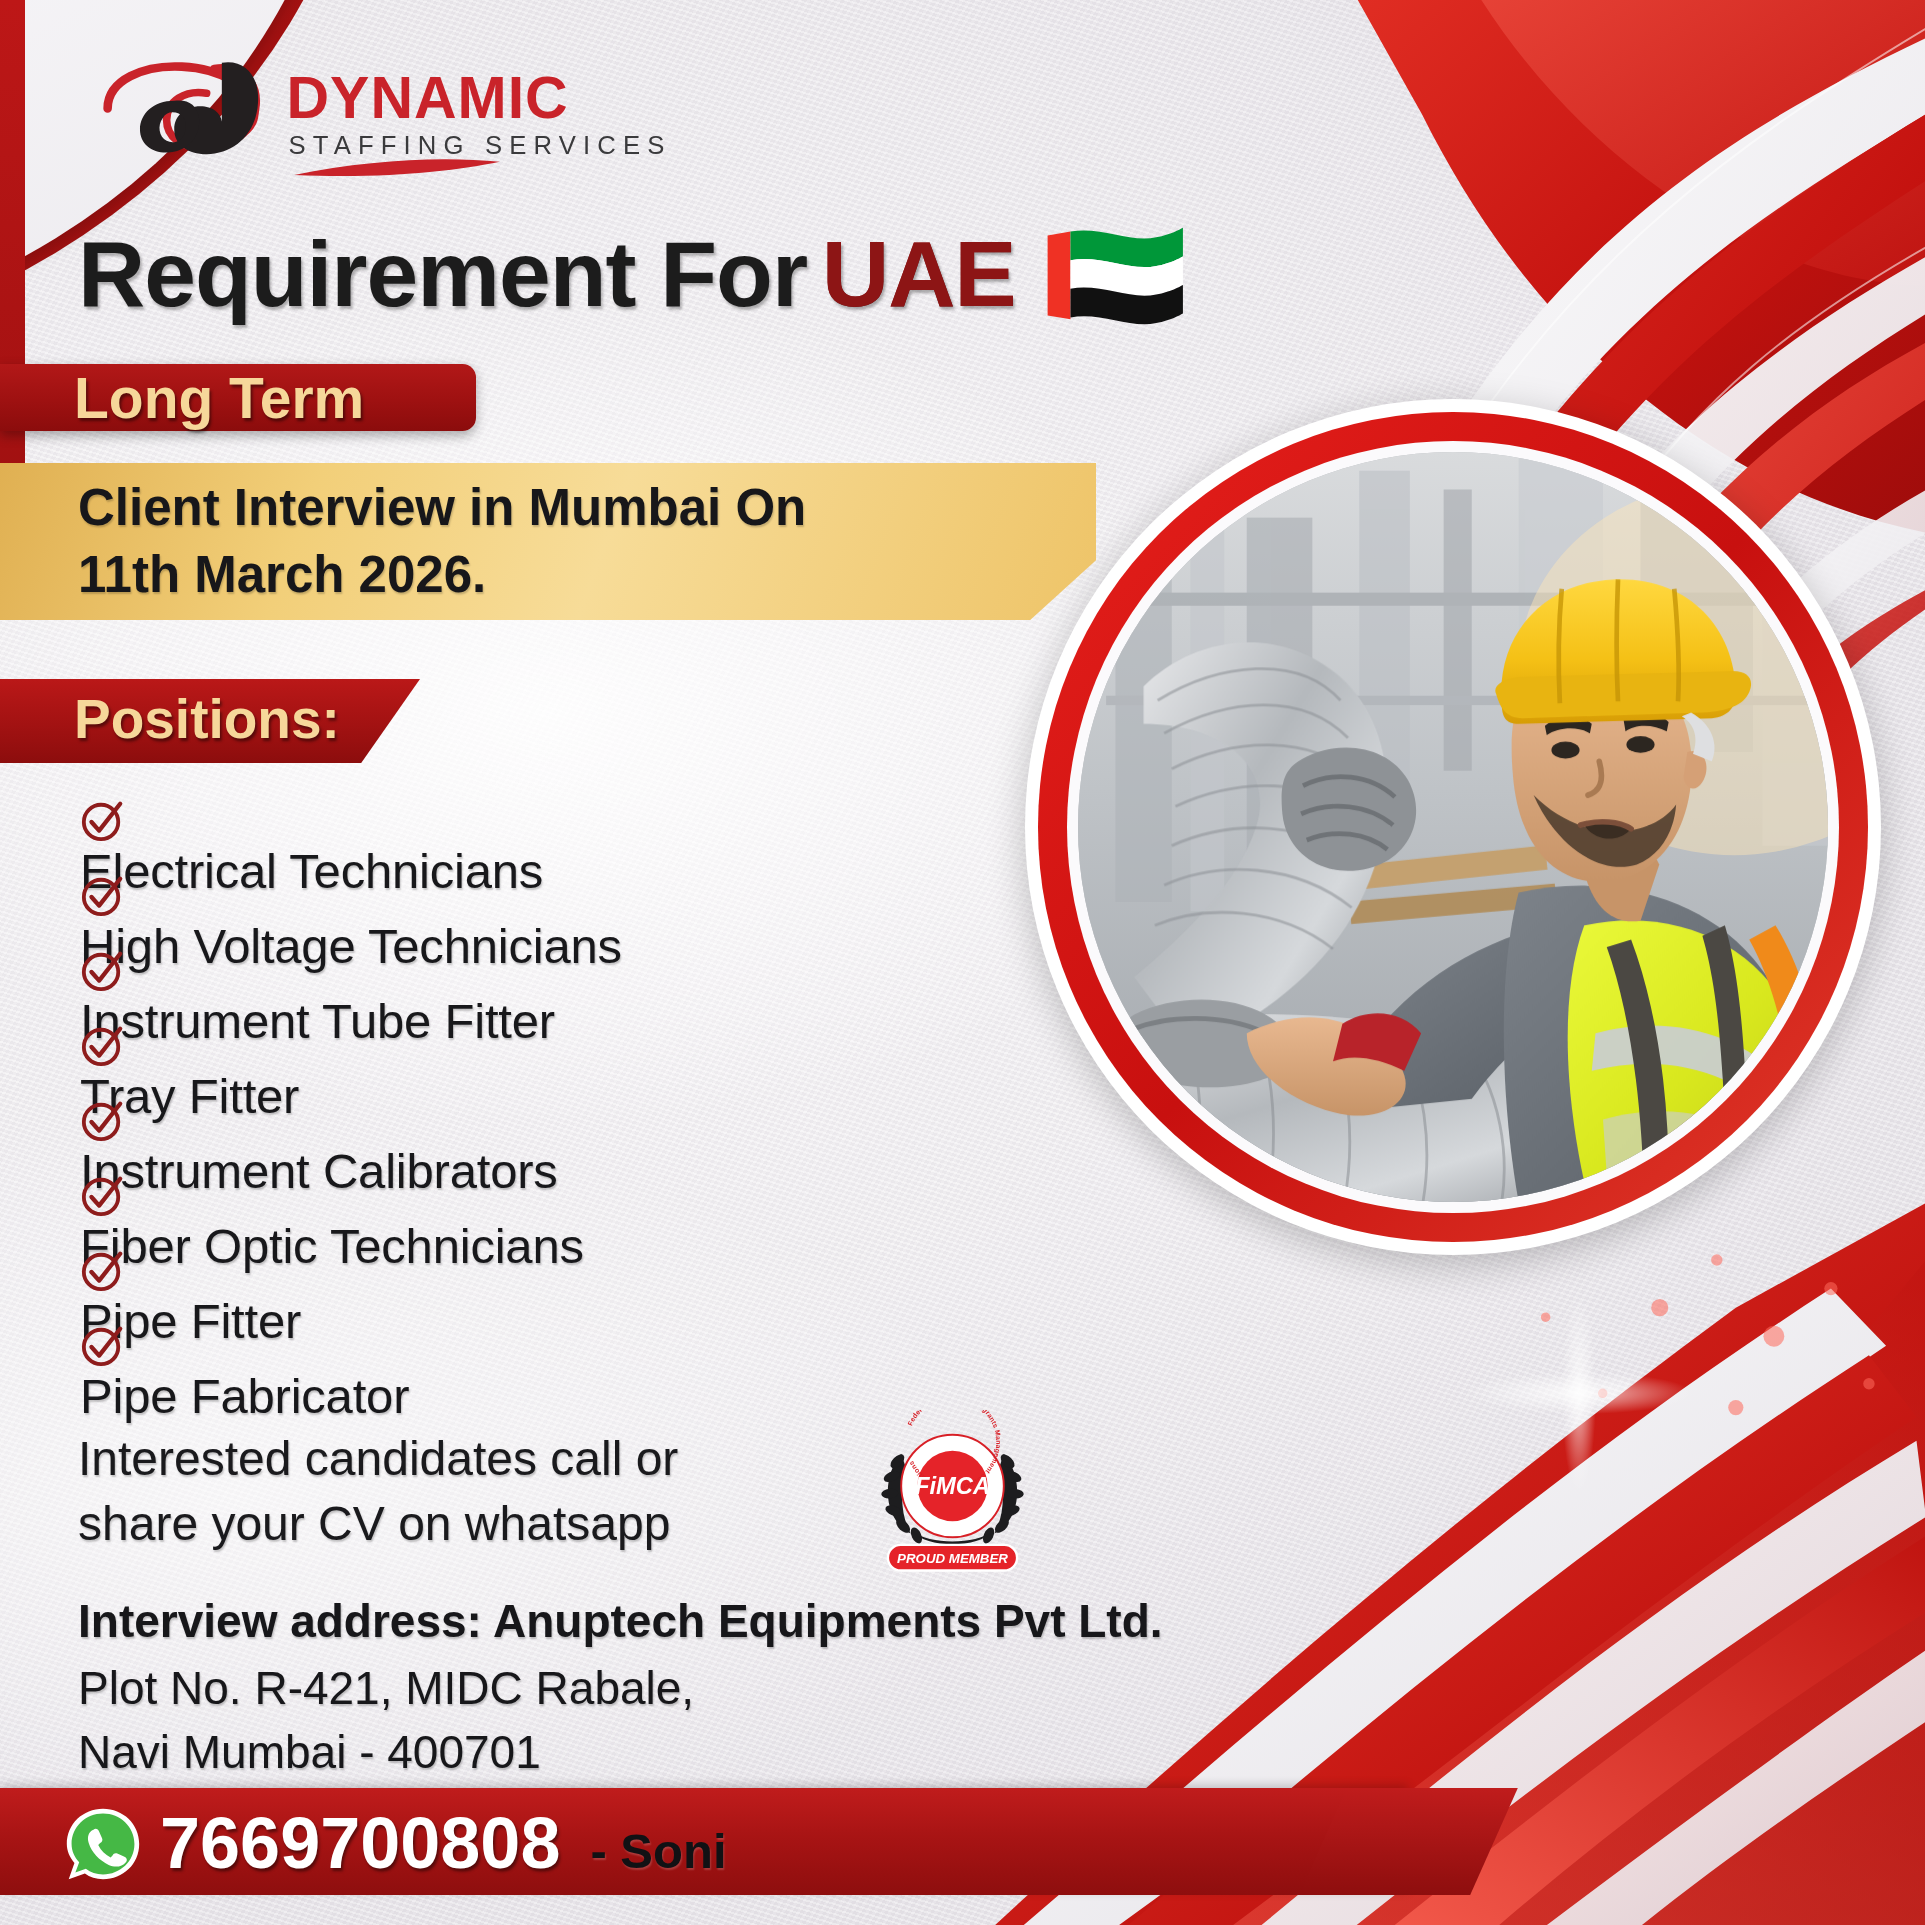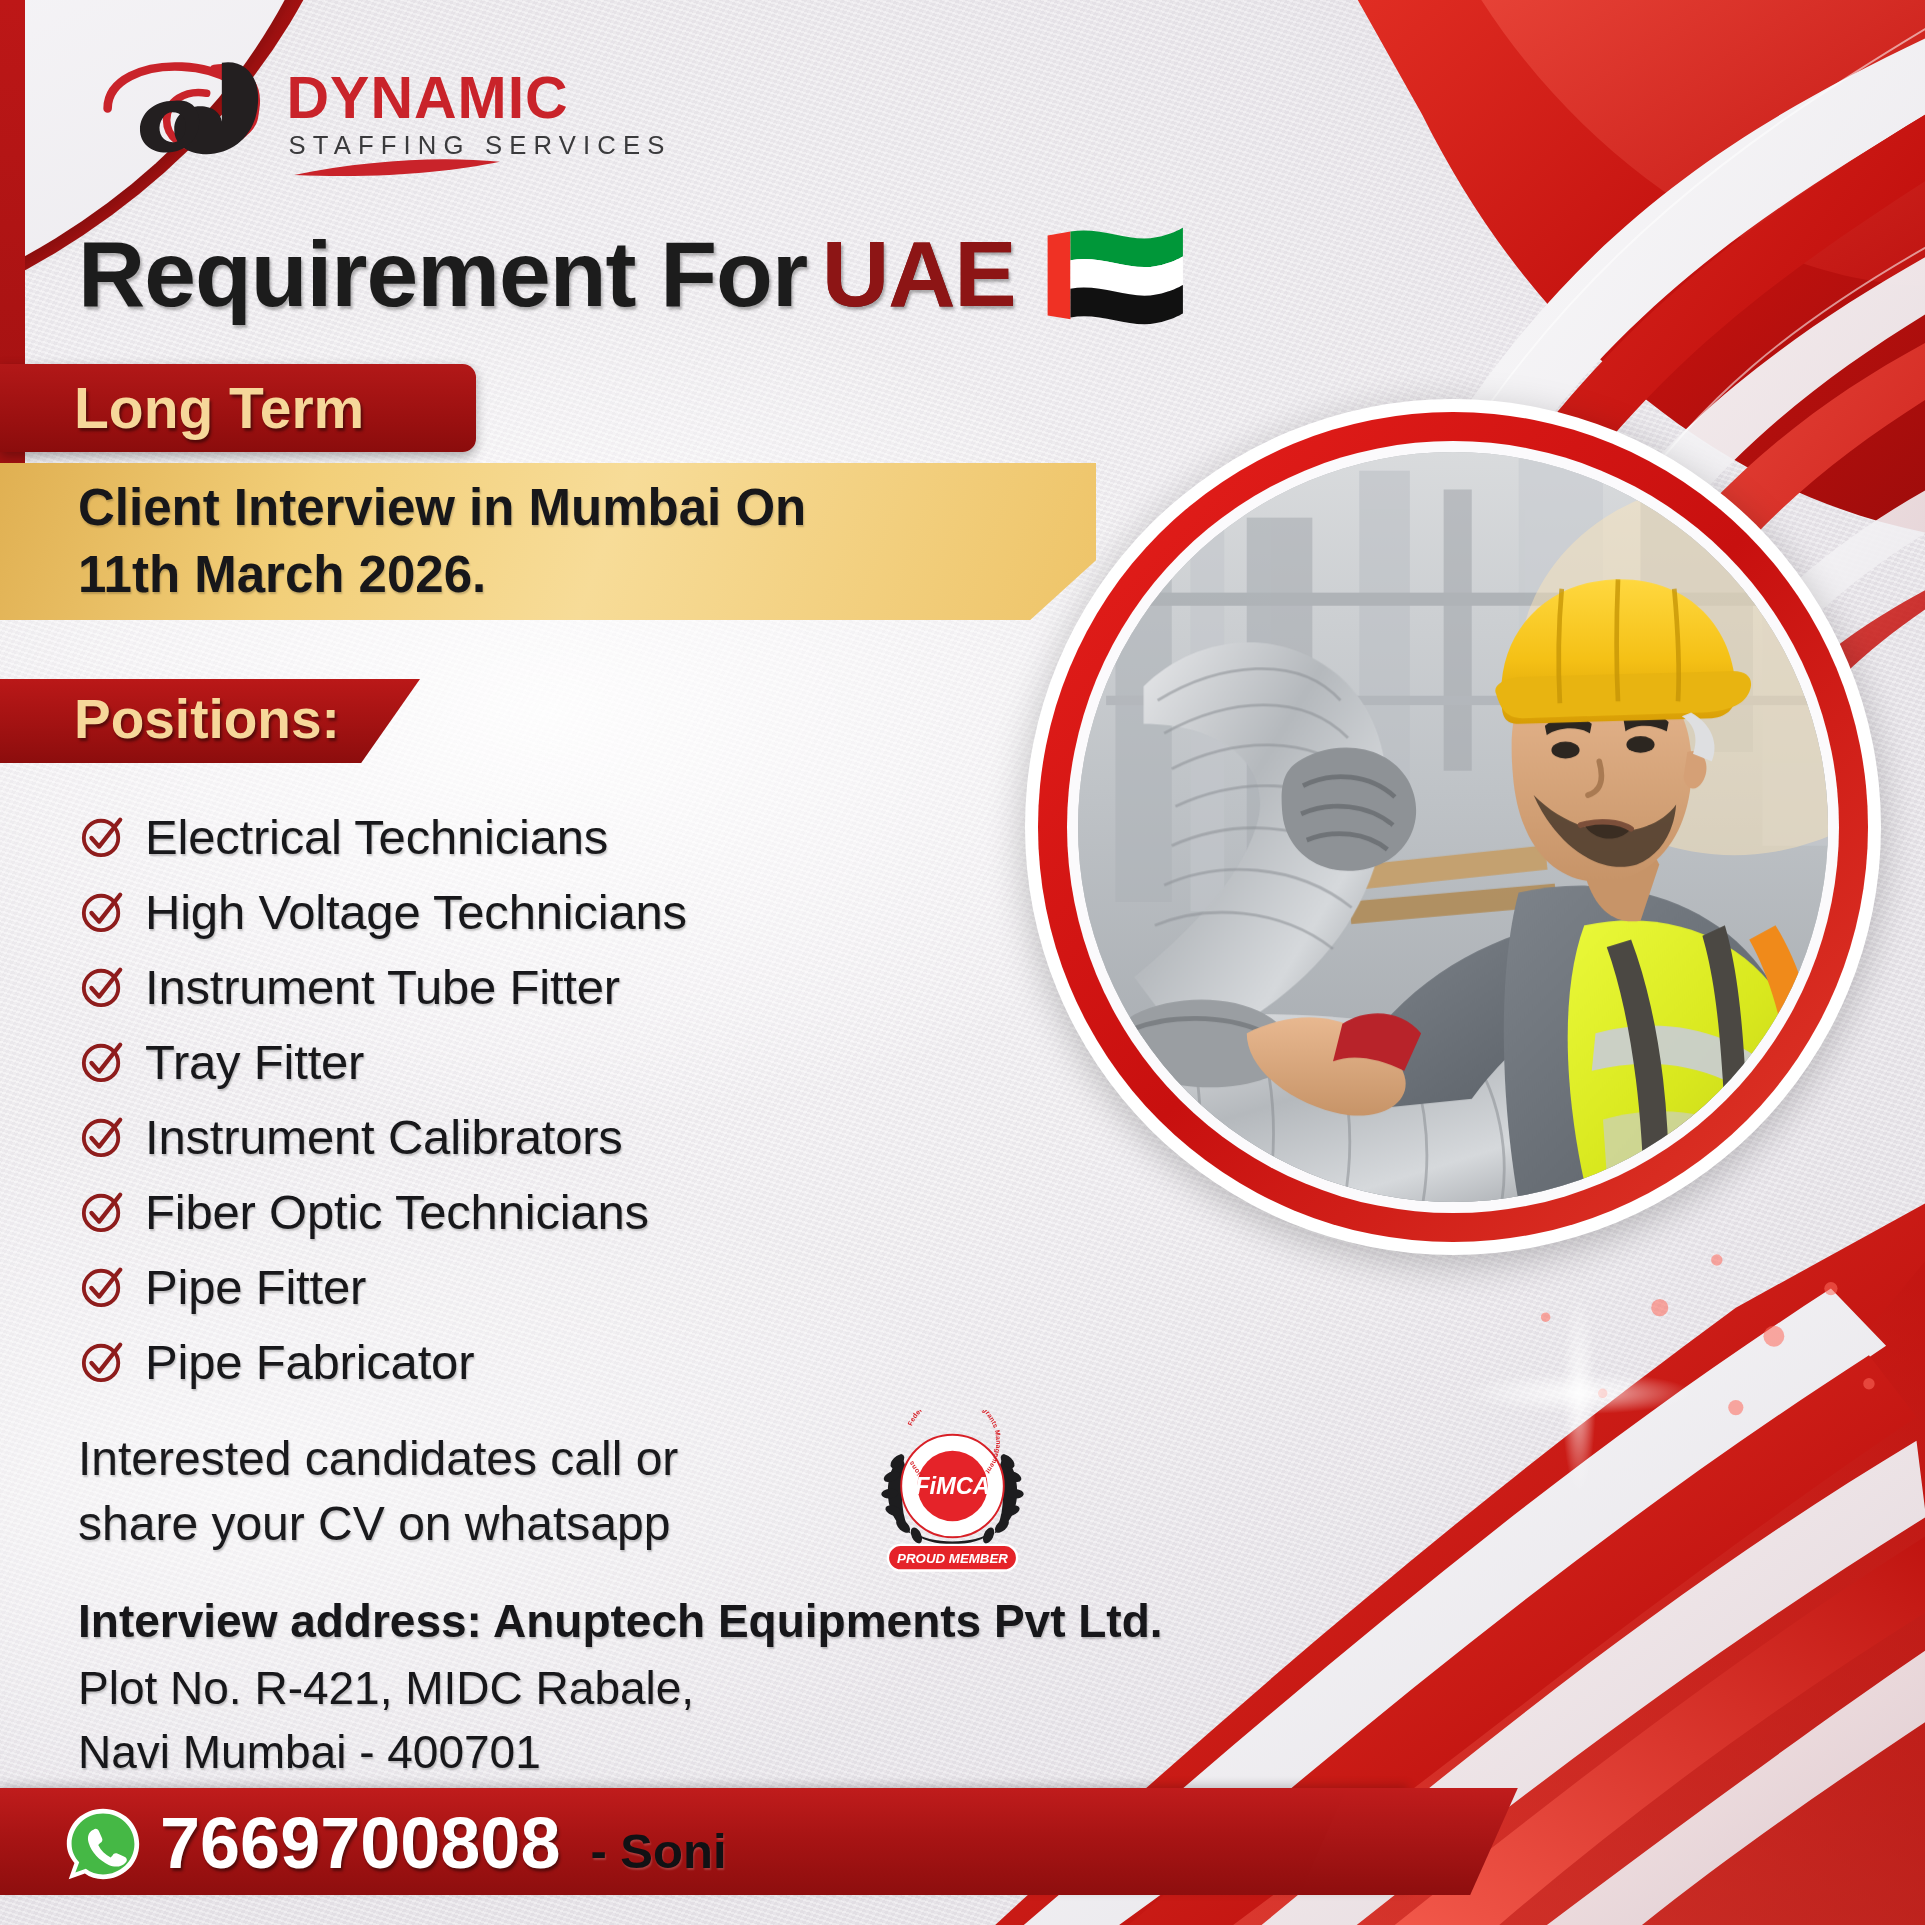--- a/index.html
+++ b/index.html
@@ -94,21 +94,21 @@
     display:flex;align-items:center;gap:15px;
   }
   .hl-dark{color:#1c1c1c;text-shadow:1.9px 2.9px 2.9px rgba(0,0,0,.28);}
   .hl-red{color:#8d1515;text-shadow:1.9px 2.9px 2.9px rgba(0,0,0,.3);
           background:linear-gradient(180deg,#a11a1a,#6d0e0e);
           -webkit-background-clip:text;background-clip:text;}
   .flag{width:145px;height:101px;margin-left:7.6px;}
 
   
   .longterm{
-    position:absolute;left:0;top:364px;width:476px;height:88px;
+    position:absolute;left:0;top:364px;width:476px;height:67px;
     background:linear-gradient(180deg,#b21818 0%,#9e1111 55%,#8b0c0c 100%);
     border-radius:0 13.3px 13.3px 0;
     box-shadow:0 4.8px 11.4px rgba(0,0,0,.3);
     display:flex;align-items:center;
   }
   .longterm::after{
     content:"";position:absolute;right:-28.5px;top:5.7px;width:57px;height:76px;
     background:linear-gradient(180deg,#b21818,#8b0c0c);
     transform:skewX(-20deg);border-radius:0 13.3px 13.3px 0;z-index:-1;
   }
@@ -138,21 +138,21 @@
     box-shadow:0 4.8px 11.4px rgba(0,0,0,.28);
   }
   .poshdr-label{
     position:absolute;left:74px;top:687px;
     font-size:55px;font-weight:bold;color:#f7dbA0;color:#f6d79a;
     text-shadow:1.9px 2.9px 2.9px rgba(0,0,0,.45);
   }
 
   
   .poslist{position:absolute;left:80px;top:799px;width:799px;}
-  .posrow{display:flex;align-items:center;height:75px;}
+  .posrow{display:flex;align-items:flex-start;height:75px;flex-direction:column;}
   .check-icon{width:44px;height:44px;margin-right:21px;flex:none;}
   .posrow-label{
     font-size:49px;color:#18181b;letter-spacing:-0.2px;
     text-shadow:1px 1.9px 1.9px rgba(0,0,0,.22);white-space:nowrap;
   }
 
   
   .cta{
     position:absolute;left:78px;top:1427px;width:780px;
     font-size:48px;color:#1a1a1d;line-height:1.35;

